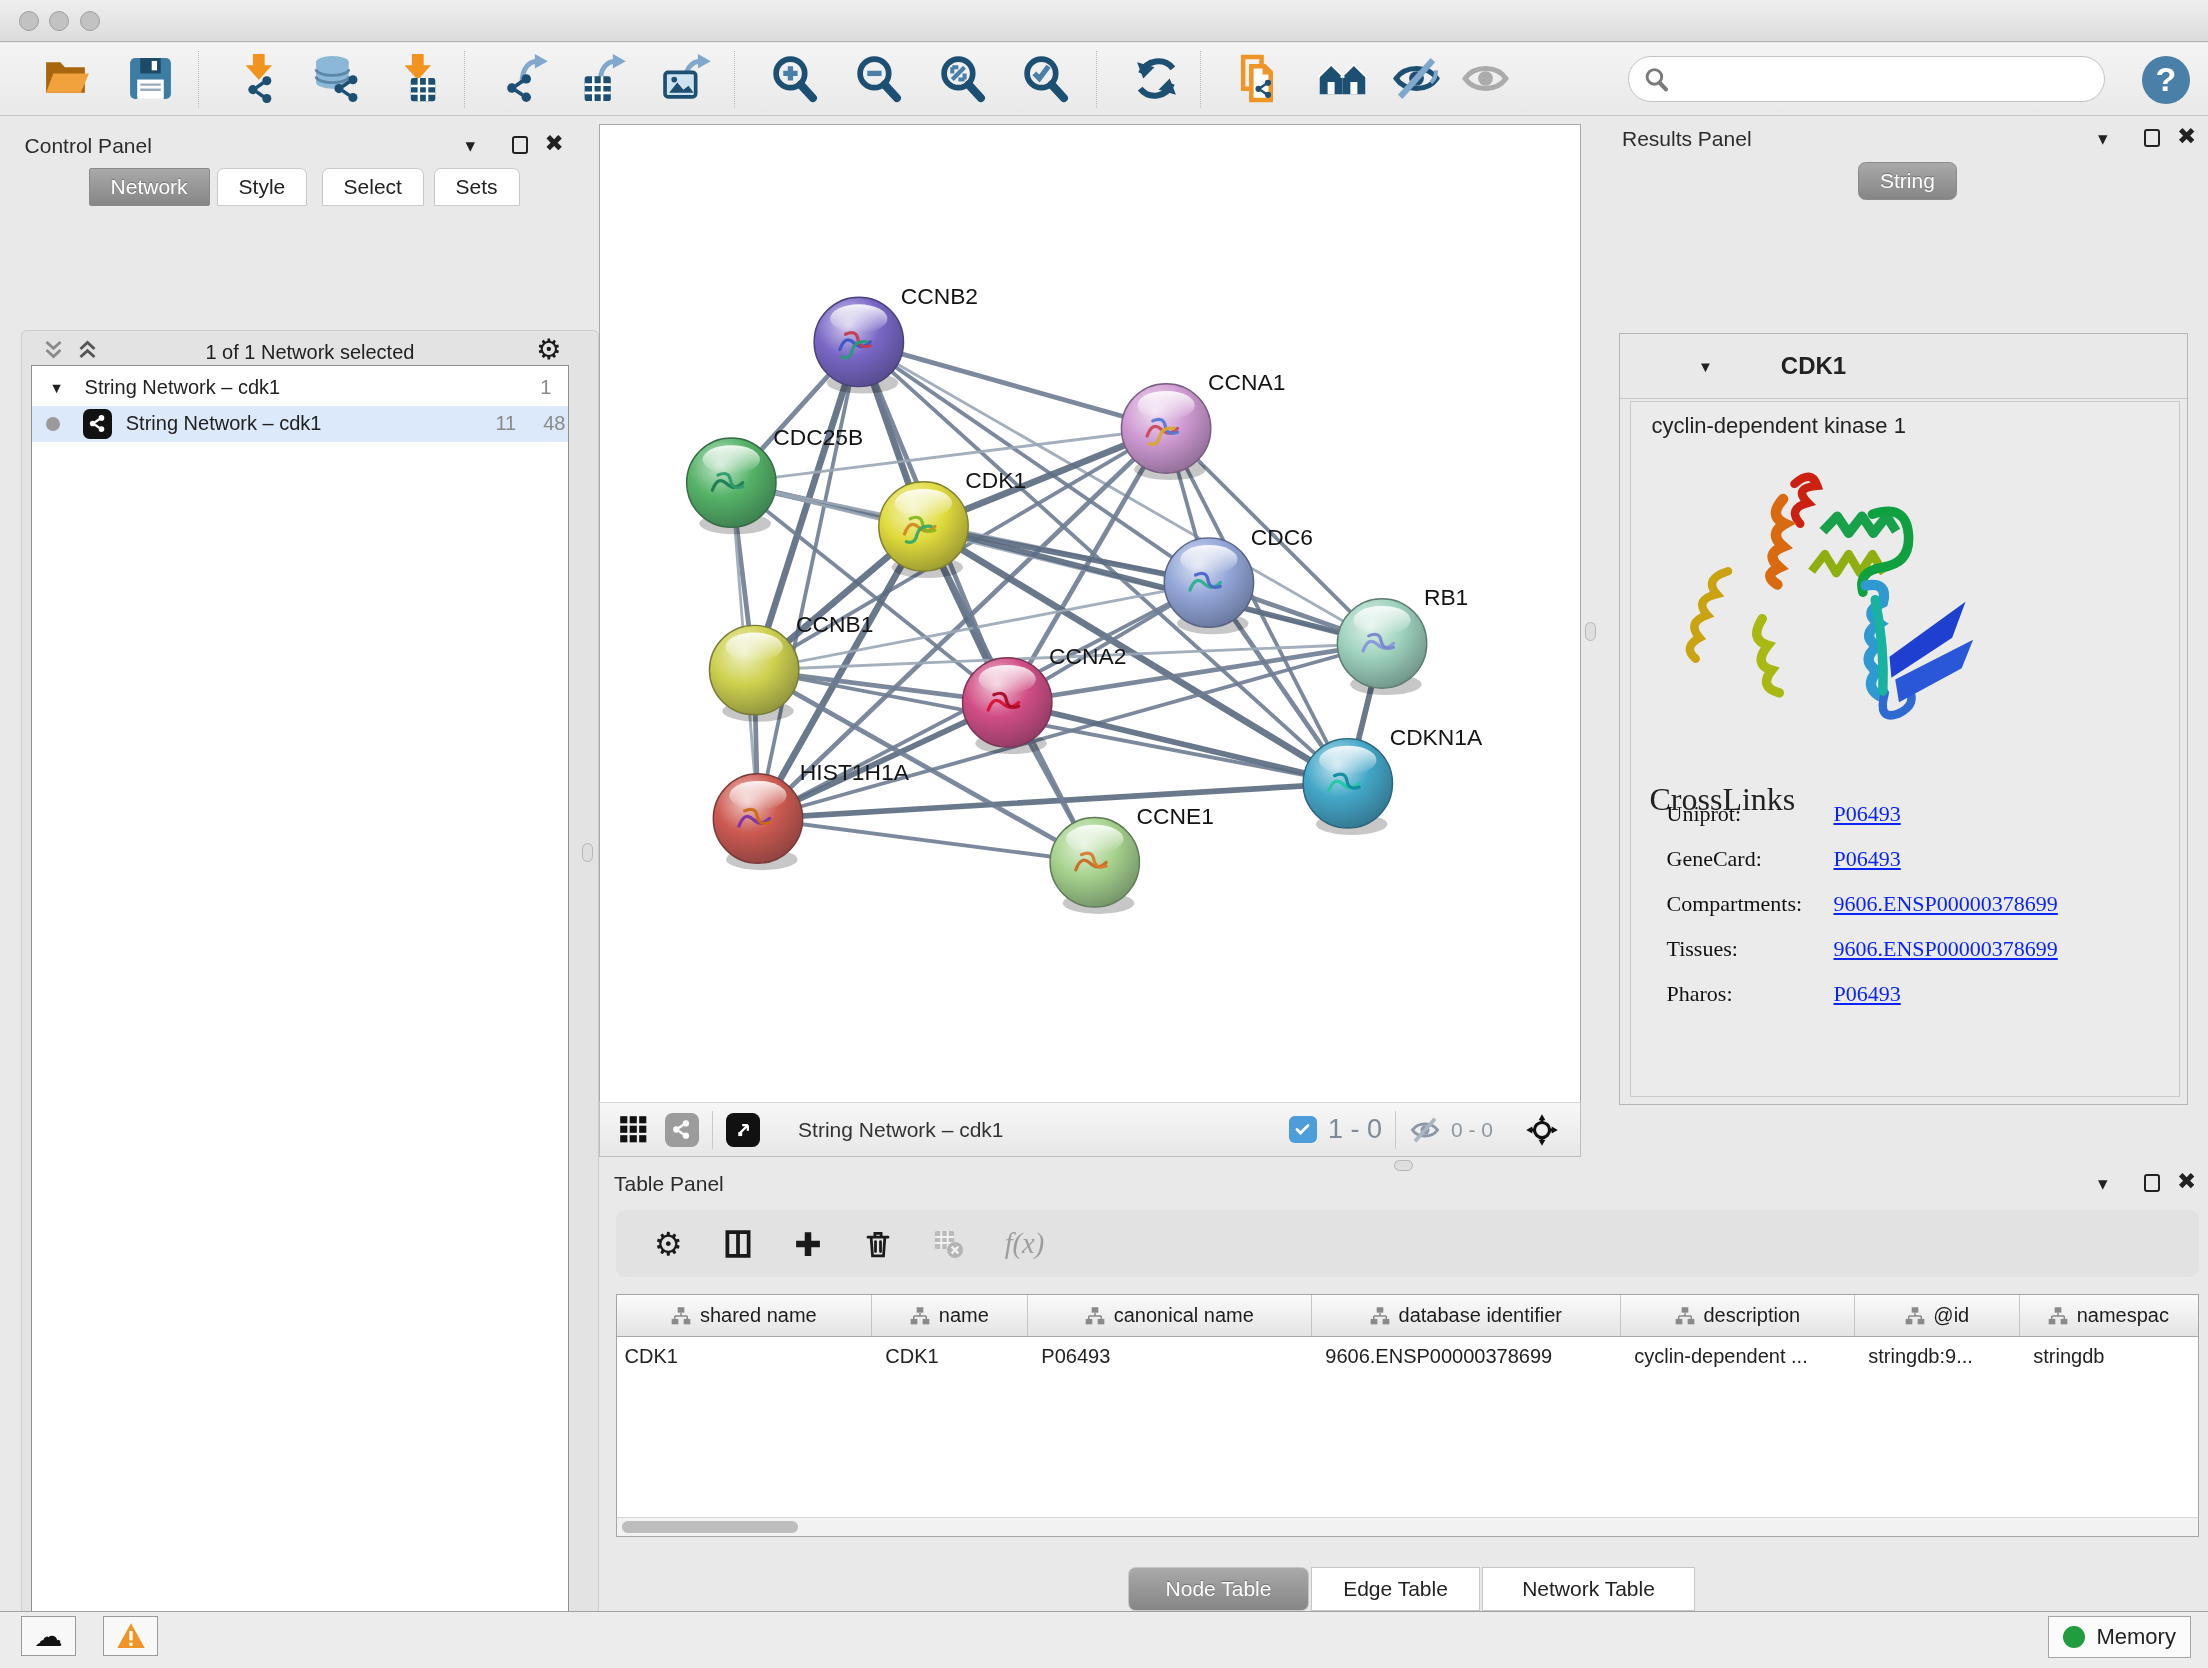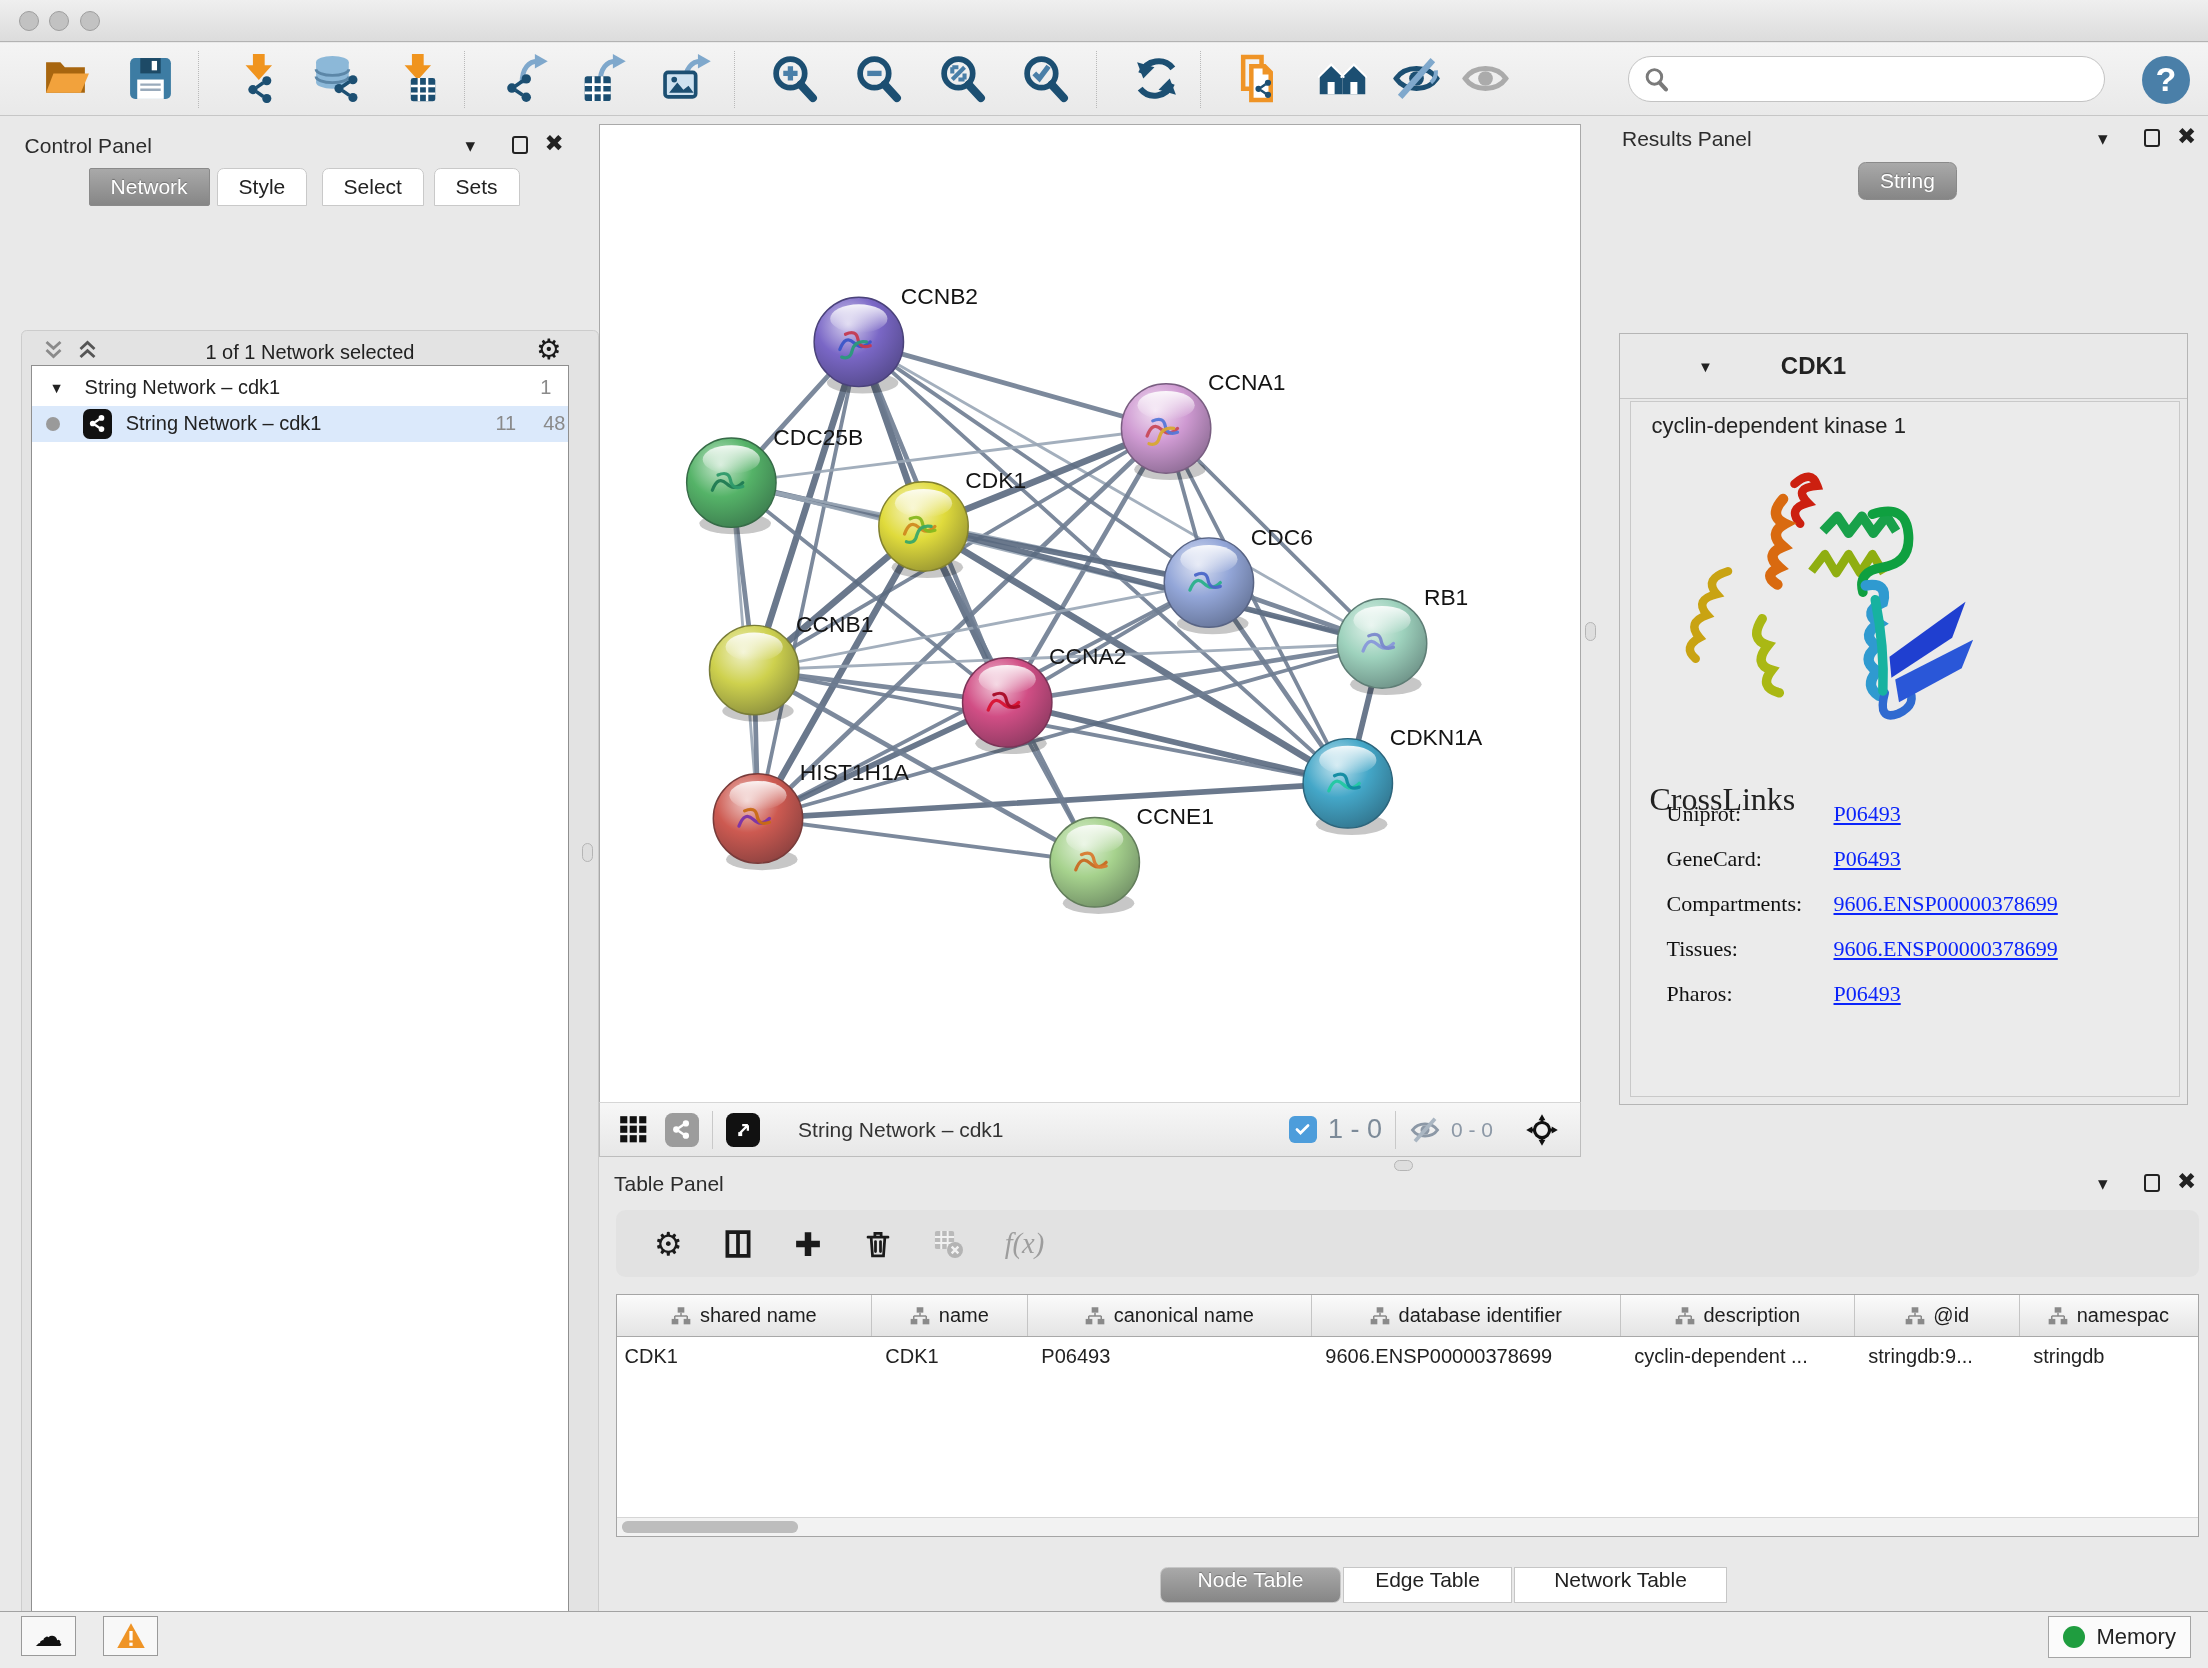--- a/index.html
+++ b/index.html
@@ -54,22 +54,22 @@
   
   #tp-toolbar{left:616px;top:1210px;width:1583px;height:67px;background:#e2e2e2;border-radius:9.5px;
               display:flex;align-items:center;gap:40px;padding-left:38px;}
   #ntable{left:616px;top:1294px;width:1583px;height:243px;border:1px solid #a5a5a5;background:#fff;}
   .thead{display:grid;grid-template-columns:255px 156px 284px 309px 234px 165px 177px;height:42px;
          background:linear-gradient(#fbfbfb,#e4e4e4);border-bottom:1px solid #a8a8a8;}
   .th{display:flex;align-items:center;justify-content:center;gap:8.6px;font-size:20px;color:#1d1d1d;
       border-right:1px solid #c5c5c5;overflow:hidden;white-space:nowrap;cursor:pointer;}
   .trow{display:grid;grid-template-columns:255px 156px 284px 309px 234px 165px 177px;height:38px;}
   .td{display:flex;align-items:center;padding-left:13.3px;font-size:20px;white-space:nowrap;overflow:hidden;cursor:pointer;}
-  .bt-tab{height:36px;border:1px solid #c6c6c6;background:#fff;font-size:21px;display:flex;
-          justify-content:center;cursor:pointer;margin-left:32px;}
+  .bt-tab{height:44px;border:1px solid #c6c6c6;background:#fff;font-size:21px;display:flex;align-items:center;
+          justify-content:center;cursor:pointer;}
   .bt-tab.active{background:linear-gradient(#a9a9a9,#868686);color:#fff;text-shadow:0 -1px 1px rgba(0,0,0,.3);
                  border-radius:7.6px;}
   
   #statusbar{left:0;top:1611px;width:2208px;height:57px;background:#ececec;border-top:1px solid #a2a2a2;}
   .sbtn{top:3.8px;width:55px;height:40px;background:#f8f8f8;border:1.9px solid #9a9a9a;display:flex;
         align-items:center;justify-content:center;cursor:pointer;}
   #memory-btn{left:2048px;top:3.8px;width:143px;height:42px;background:#fbfbfb;border:1.9px solid #a5a5a5;
               display:flex;align-items:center;justify-content:center;gap:11.4px;font-size:22px;cursor:pointer;}
   text.nodelabel{font-size:24px;fill:#141414;font-family:"Liberation Sans","DejaVu Sans",sans-serif;}
 </style>

